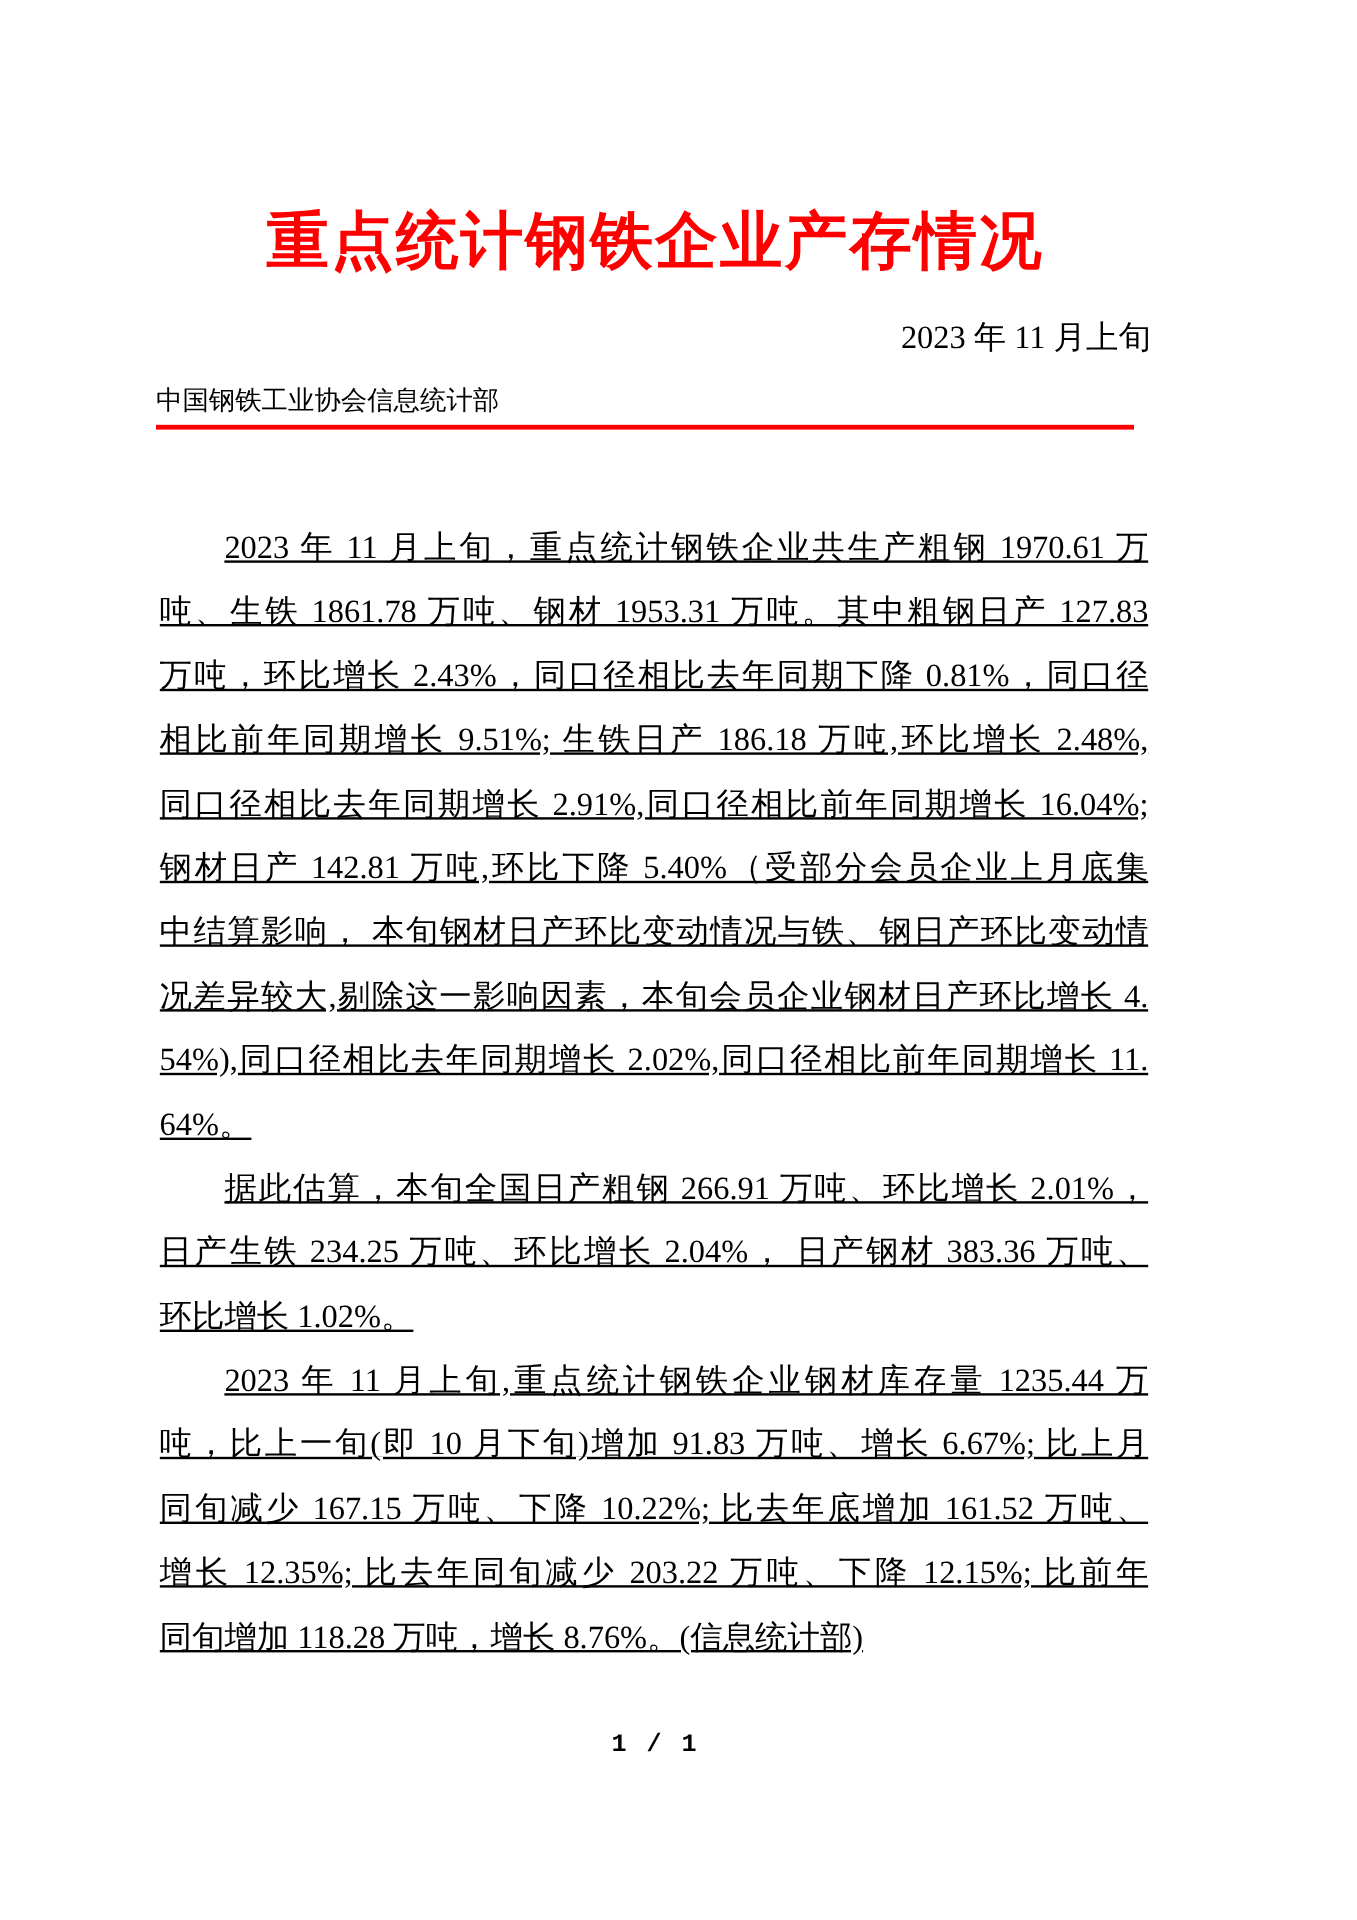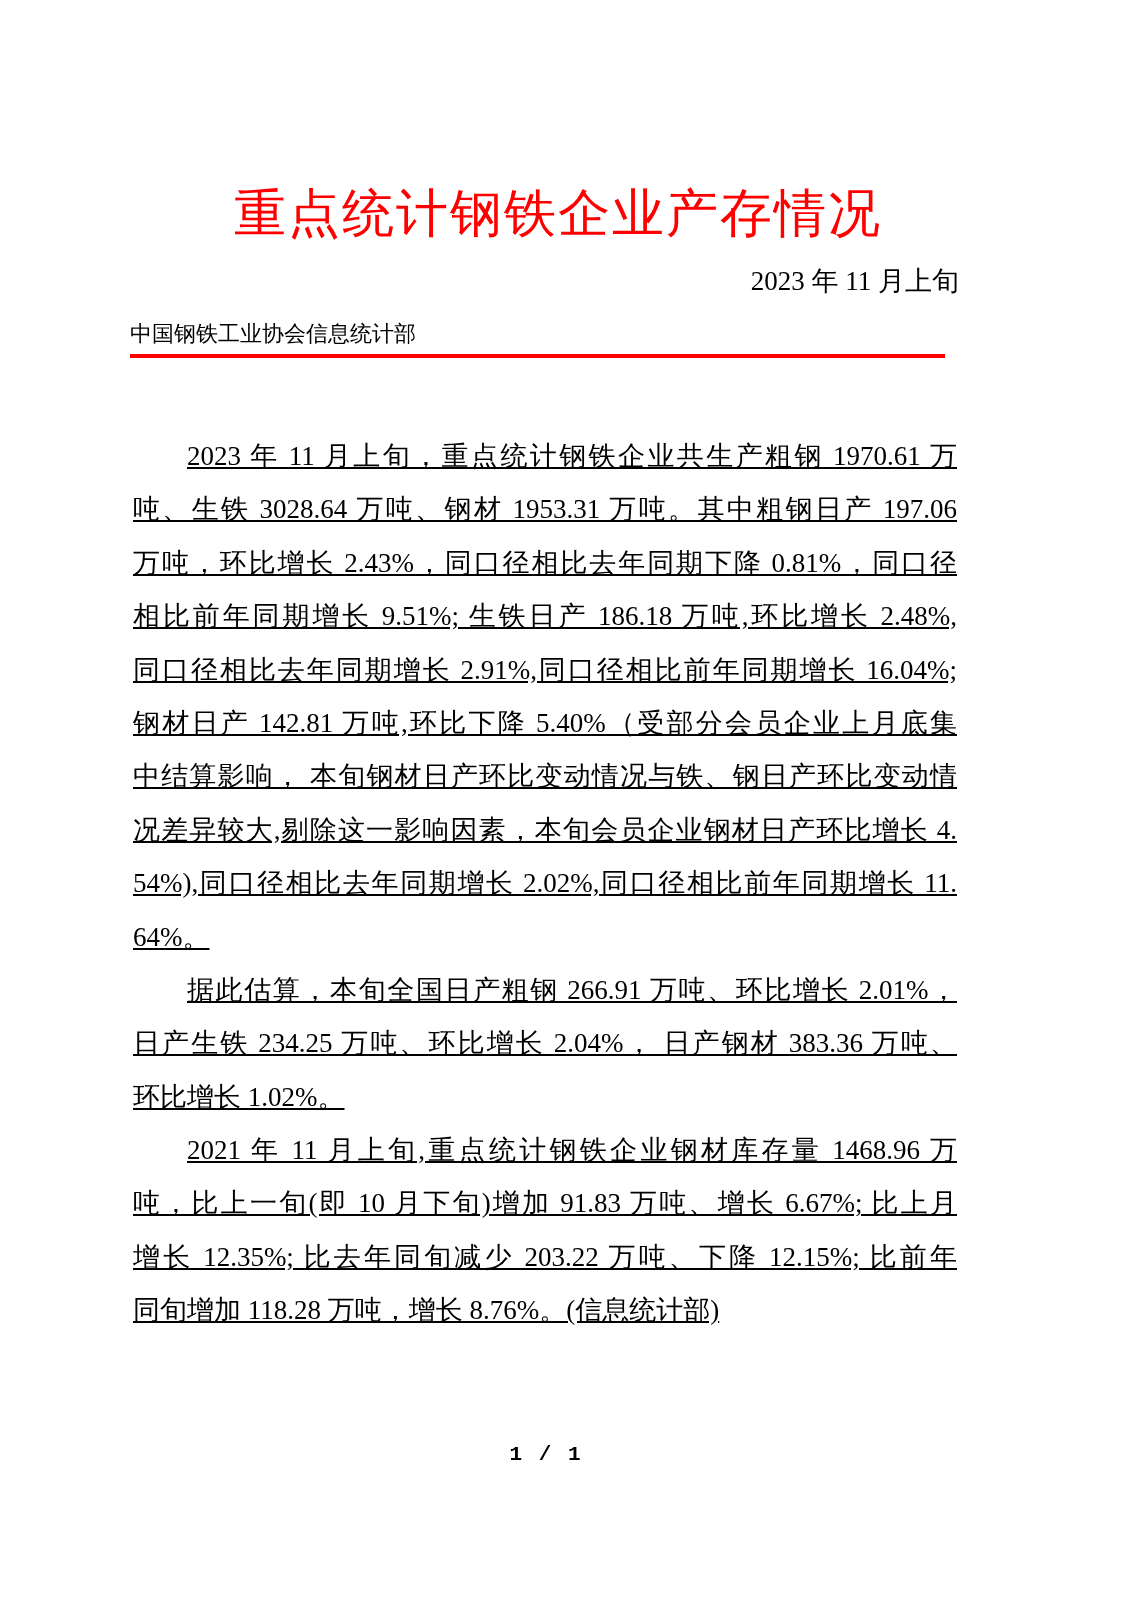--- a/index.html
+++ b/index.html
@@ -15,24 +15,24 @@
     margin: 0 auto;
     overflow: hidden;
     font-family: "Liberation Serif", "DejaVu Serif", serif;
     color: #000000;
   }
   .doc-title {
     position: absolute;
     top: 168px;
     left: 133px;
     width: 826px;
-    margin: 12px;
+    margin: 0;
     text-align: center;
     font-family: "DejaVu Sans", "Liberation Sans", sans-serif;
-    font-weight: normal;
+    font-weight: bold;
     font-size: 52px;
     line-height: 66px;
     letter-spacing: 2px;
     white-space: nowrap;
   }
   .doc-date {
     position: absolute;
     top: 263px;
     left: 133px;
     width: 826px;
@@ -108,40 +108,41 @@
   <div class="doc-date">2023 年 11 月上旬</div>
 
   <div class="doc-byline">中国钢铁工业协会信息统计部</div>
 
   <div class="red-rule" style="background-color: rgb(255, 0, 0);"></div>
 
   <div class="doc-body">
 
     <div class="para">
       <div class="line indent">2023 年 11 月上旬，重点统计钢铁企业共生产粗钢 1970.61 万</div>
-      <div class="line">吨、生铁 3028.64 万吨、钢材 1953.31 万吨。其中粗钢日产 197.06</div>
+      <div class="line">吨、生铁 1861.78 万吨、钢材 1953.31 万吨。其中粗钢日产 127.83</div>
       <div class="line">万吨，环比增长 2.43%，同口径相比去年同期下降 0.81%，同口径</div>
       <div class="line">相比前年同期增长 9.51%; 生铁日产 186.18 万吨,环比增长 2.48%,</div>
       <div class="line">同口径相比去年同期增长 2.91%,同口径相比前年同期增长 16.04%;</div>
       <div class="line">钢材日产 142.81 万吨,环比下降 5.40%（受部分会员企业上月底集</div>
       <div class="line">中结算影响， 本旬钢材日产环比变动情况与铁、钢日产环比变动情</div>
       <div class="line">况差异较大,剔除这一影响因素，本旬会员企业钢材日产环比增长 4.</div>
       <div class="line">54%),同口径相比去年同期增长 2.02%,同口径相比前年同期增长 11.</div>
       <div class="line no-stretch">64%。</div>
     </div>
 
     <div class="para">
       <div class="line indent">据此估算，本旬全国日产粗钢 266.91 万吨、环比增长 2.01%，</div>
       <div class="line">日产生铁 234.25 万吨、环比增长 2.04%， 日产钢材 383.36 万吨、</div>
       <div class="line no-stretch">环比增长 1.02%。</div>
     </div>
 
     <div class="para">
-      <div class="line indent">2021 年 11 月上旬,重点统计钢铁企业钢材库存量 1468.96 万</div>
+      <div class="line indent">2023 年 11 月上旬,重点统计钢铁企业钢材库存量 1235.44 万</div>
       <div class="line">吨，比上一旬(即 10 月下旬)增加 91.83 万吨、增长 6.67%; 比上月</div>
+      <div class="line">同旬减少 167.15 万吨、下降 10.22%; 比去年底增加 161.52 万吨、</div>
       <div class="line">增长 12.35%; 比去年同旬减少 203.22 万吨、下降 12.15%; 比前年</div>
       <div class="line no-stretch">同旬增加 118.28 万吨，增长 8.76%。(信息统计部)</div>
     </div>
 
   </div>
 
   <div class="page-footer">1 / 1</div>
 
 </div>
 

